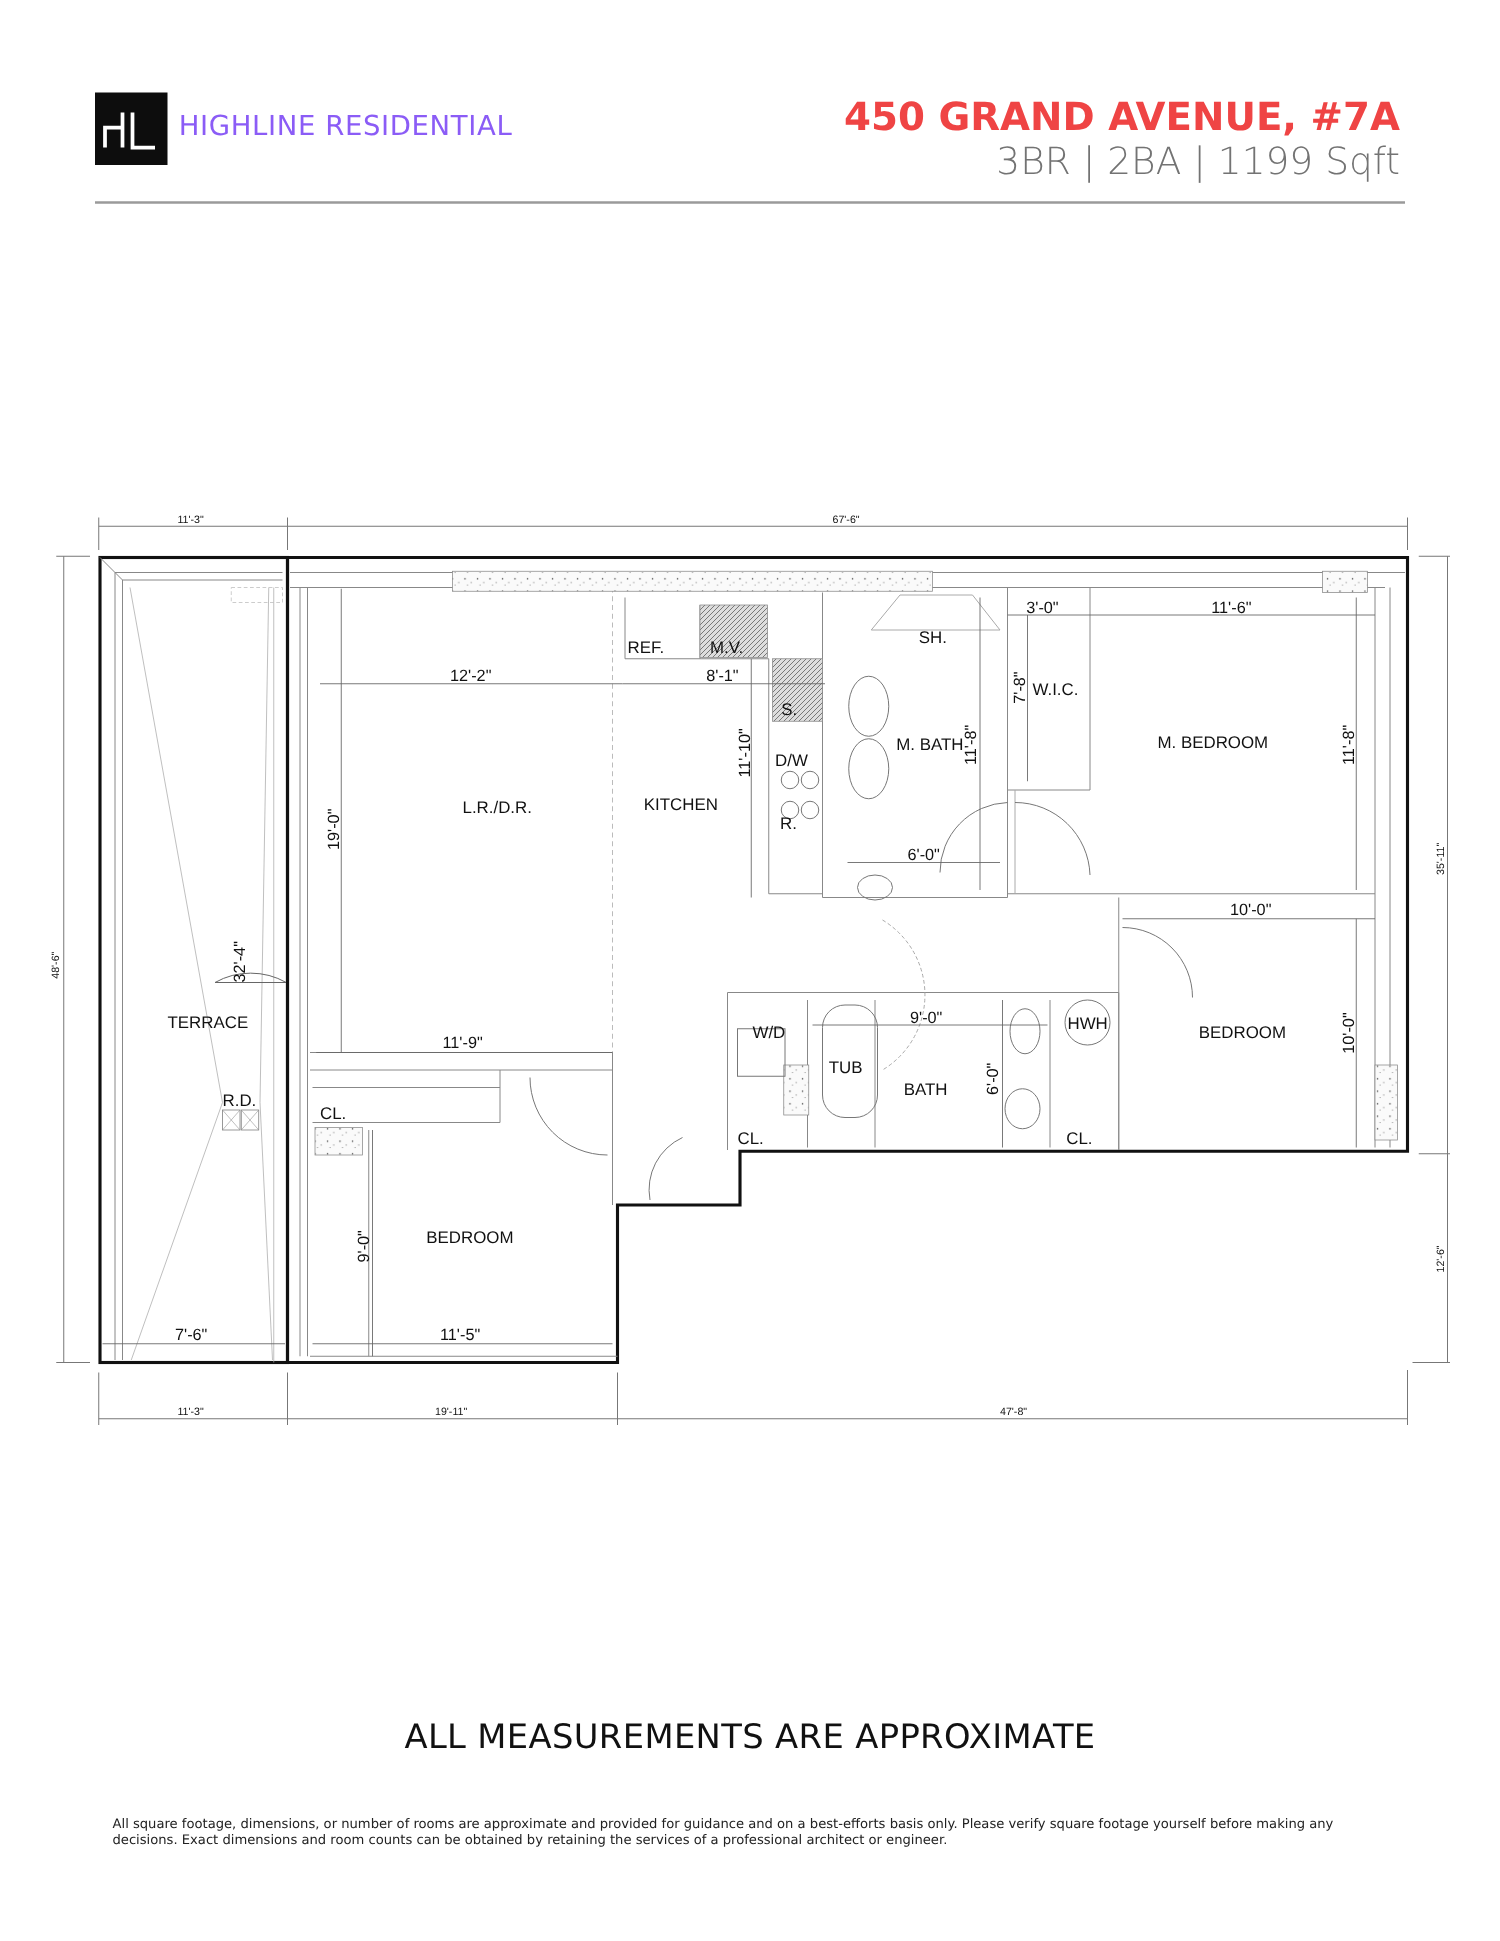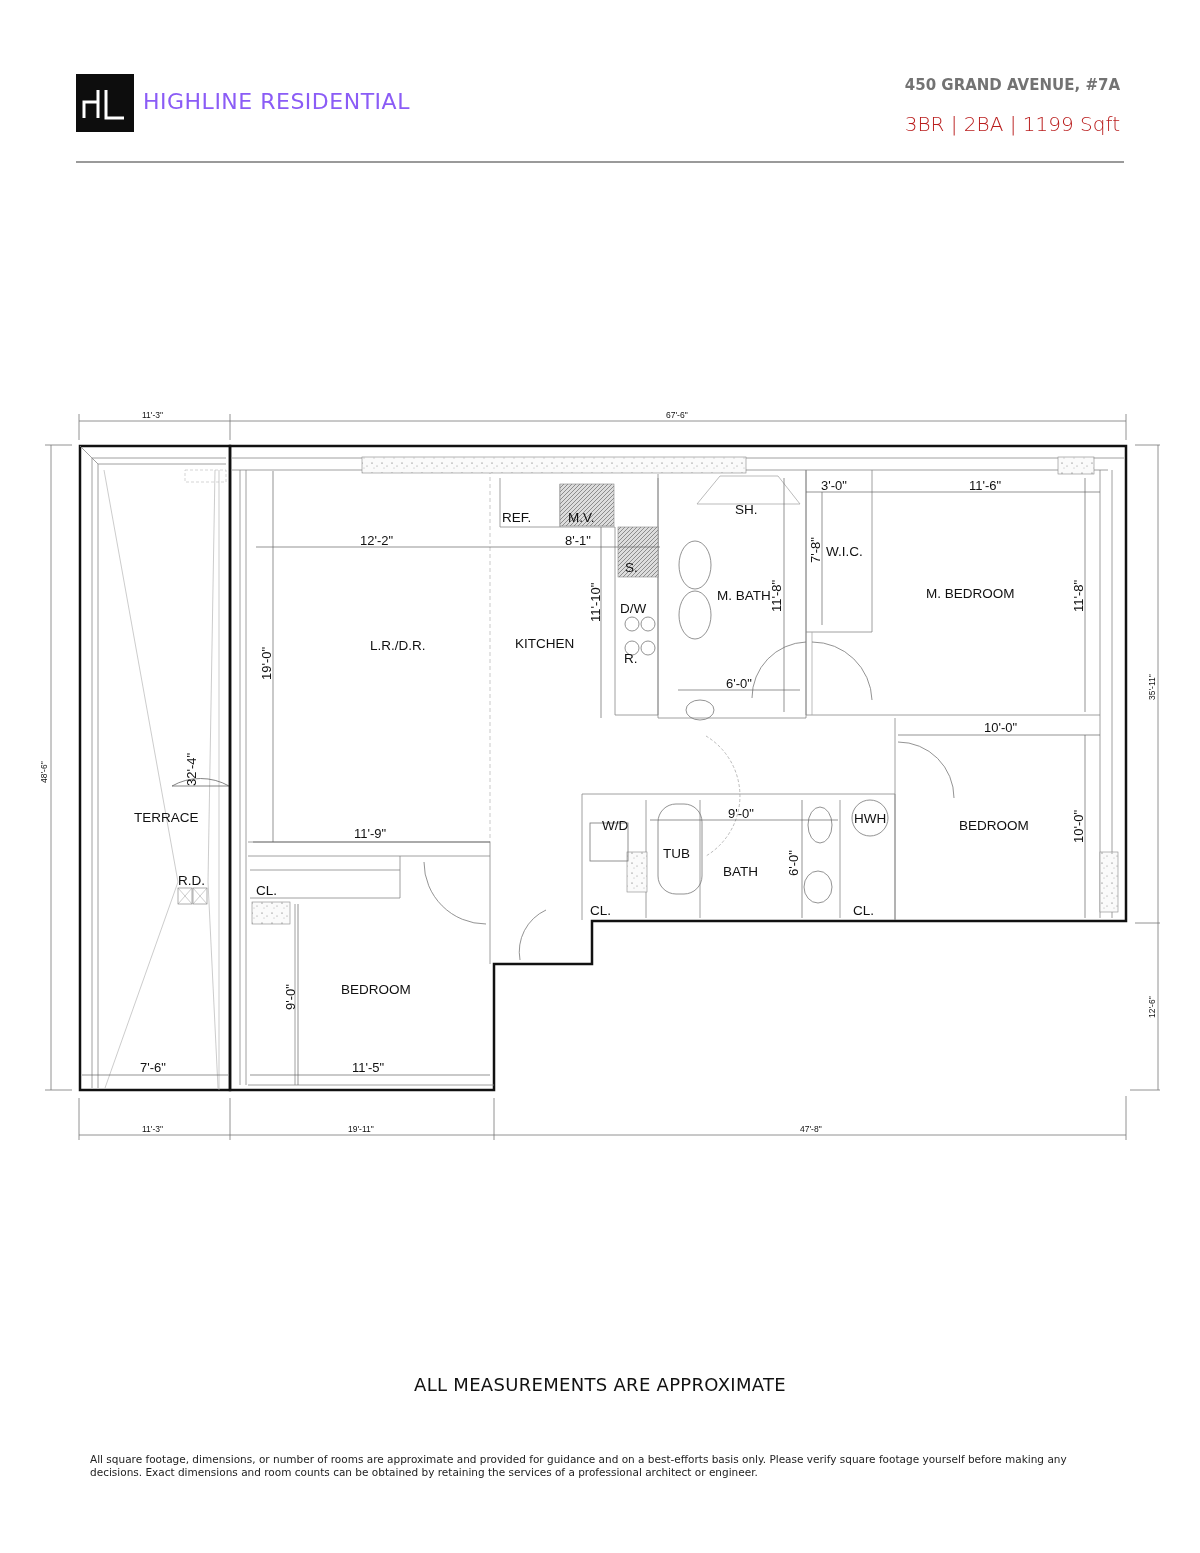--- a/index.html
+++ b/index.html
@@ -1,29 +1,29 @@
 <!DOCTYPE html>
 <html><head>
 <meta charset="utf-8">
 <style>
   html, body { margin:0; padding:0; background:#ffffff; }
   body { width:1200px; height:1553px; position:relative; overflow:hidden; font-family:"Liberation Sans", sans-serif; color:#111; }
   .header { position:absolute; left:0; top:0; width:1200px; height:165px; }
   .logo-box { position:absolute; left:76px; top:74px; width:58px; height:58px; background:#0d0d0d; }
   .logo-box svg { position:absolute; left:0; top:0; }
   .brand { position:absolute; left:143px; top:89px; font-size:22px; letter-spacing:0.5px; color:#8b5cf6; font-family:"DejaVu Sans", sans-serif; font-weight:400; }
-  .addr { position:absolute; right:80px; top:76px; font-size:15px; font-weight:700; font-family:"DejaVu Sans", sans-serif; color:#737373; text-align:right; white-space:nowrap;margin-left:12px; }
-  .specs { position:absolute; right:80px; top:112px; font-size:20px; font-family:"DejaVu Sans", sans-serif; font-weight:300; color:#b91c1c; text-align:right; white-space:nowrap; }
+  .addr { position:absolute; right:80px; top:76px; font-size:31px; font-weight:700; font-family:"DejaVu Sans", sans-serif; color:#ef4444; text-align:right; white-space:nowrap;margin-left:12px; }
+  .specs { position:absolute; right:80px; top:112px; font-size:30px; font-family:"DejaVu Sans", sans-serif; font-weight:300; color:#737373; text-align:right; white-space:nowrap; }
   .rule { position:absolute; left:76px; top:161px; width:1048px; height:2px; background:#9a9a9a; }
   .plan { position:absolute; left:0; top:0; }
   .plan text { font-family:"Liberation Sans", sans-serif; fill:#111; }
   .lbl { font-size:13.5px; }
   .dim { font-size:13px; }
   .dimsm { font-size:8.5px; }
-  .footer-title { position:absolute; left:0; width:1200px; top:1374px; text-align:center; font-size:18px; font-family:"DejaVu Sans", sans-serif; letter-spacing:0.3px; color:#111; }
+  .footer-title { position:absolute; left:0; width:1200px; top:1374px; text-align:center; font-size:27px; font-family:"DejaVu Sans", sans-serif; letter-spacing:0.3px; color:#111; }
   .disclaimer { position:absolute; left:90px; width:1020px; top:1453px; font-size:10.5px; line-height:13px; font-family:"DejaVu Sans", sans-serif; color:#222; }
 </style>
 </head>
 <body>
 
 <div class="header">
   <div class="logo-box">
     <svg width="58" height="58" viewBox="0 0 58 58">
       <path d="M8 44 V28 H22 M22 16 V44 M30 16 V44 H48" stroke="#fff" stroke-width="3" fill="none"></path>
     </svg>

